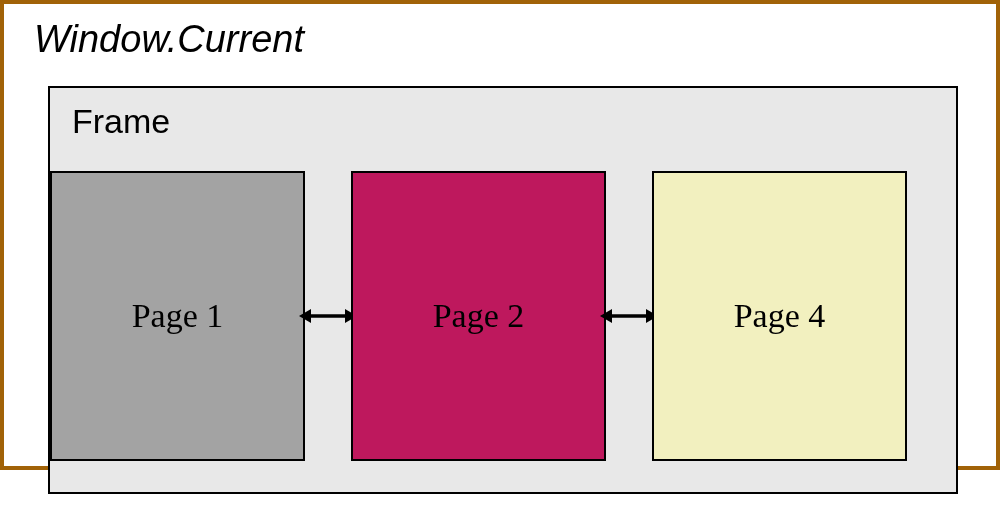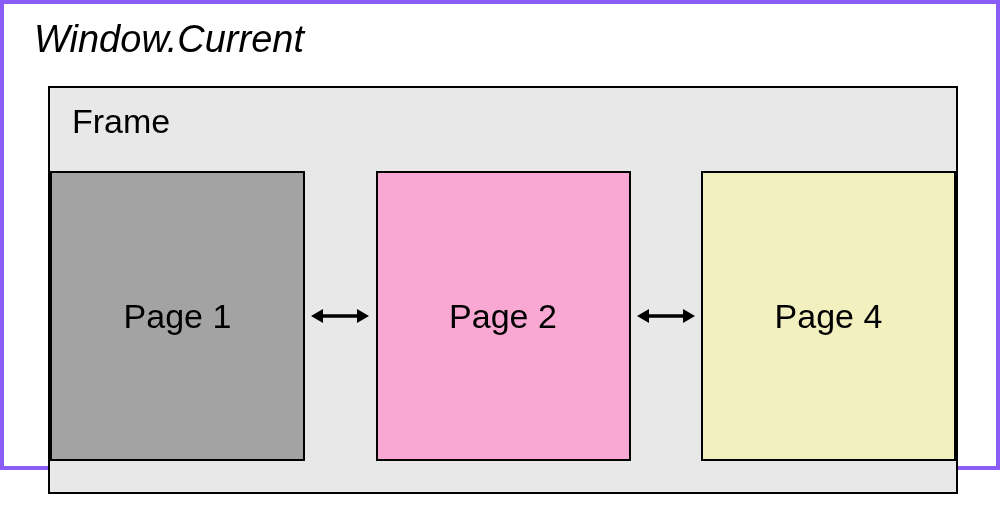--- a/index.html
+++ b/index.html
@@ -9,21 +9,21 @@
     }
     body {
       width: 1000px;
       height: 526px;
       font-family: "Segoe UI", Arial, sans-serif;
       background: #ffffff;
     }
     .window {
       width: 1000px;
       height: 470px;
-      border: 4px solid #8b5cf6;
+      border: 4px solid #a16207;
       background: #ffffff;
       position: relative;
     }
     .window-title {
       font-style: italic;
       font-size: 38px;
       font-weight: 400;
       padding: 14px 0 0 30px;
       color: #000000;
     }
@@ -43,39 +43,40 @@
       color: #000000;
     }
     .pages-container {
       position: absolute;
       left: 0;
       right: 0;
       top: 72px;
       bottom: 20px;
       display: flex;
       align-items: center;
-      justify-content: space-between;
+      justify-content: flex-start;
+      font-family: Liberation Serif, serif;
     }
     .page {
       width: 255px;
       height: 290px;
       border: 2px solid #000000;
       display: flex;
       align-items: center;
       justify-content: center;
       font-size: 34px;
       font-weight: 400;
       color: #000000;
       flex-shrink: 0;
     }
     .page-1 {
       background: #a3a3a3;
     }
     .page-2 {
-      background: #f9a8d4;
+      background: #be185d;
     }
     .page-3 {
       background: #f2f0bf;
     }
     .arrow-wrapper {
       width: 46px;
       height: 20px;
       display: flex;
       align-items: center;
       justify-content: center;

